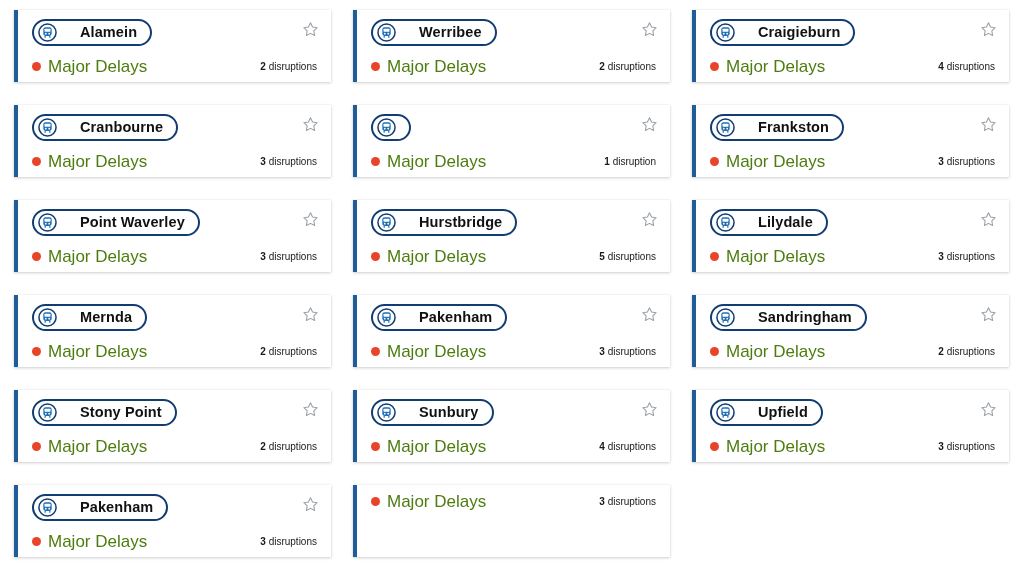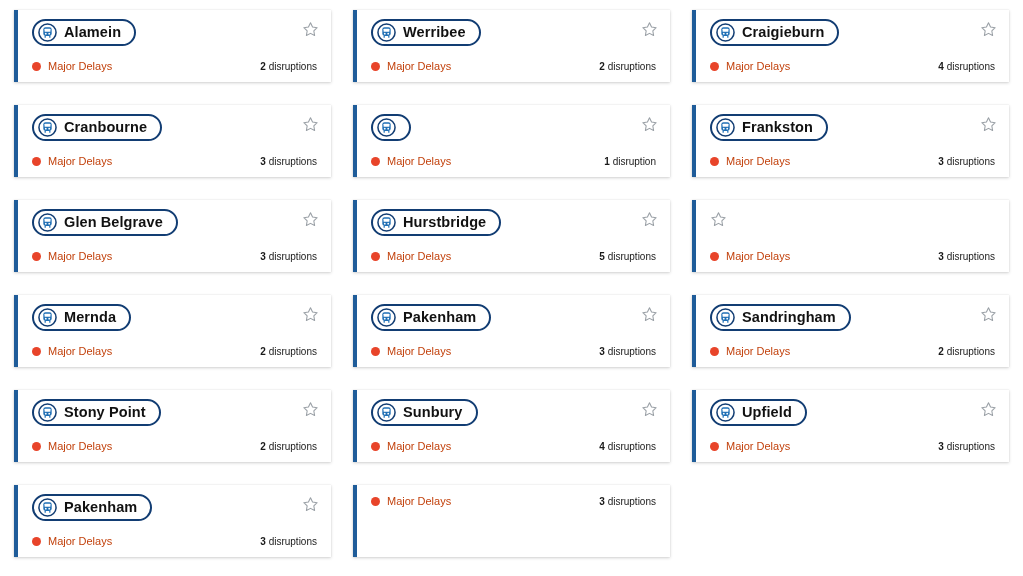--- a/index.html
+++ b/index.html
@@ -41,21 +41,21 @@
 
   .card-top {
     display: flex;
     align-items: flex-start;
     justify-content: space-between;
   }
 
   .line-pill {
     display: inline-flex;
     align-items: center;
-    gap: 7px;
+    gap: 23px;
     border: 2px solid #123d73;
     border-radius: 999px;
     padding: 2px 13px 2px 4px;
     background: #ffffff;
     max-width: 255px;
   }
 
   .train-icon {
     flex: 0 0 auto;
     width: 19px;
@@ -96,22 +96,22 @@
 
   .status-dot {
     width: 9px;
     height: 9px;
     border-radius: 50%;
     background: #e8442a;
     flex: 0 0 auto;
   }
 
   .status-label {
-    font-size: 11px;
-    color: #c2410c;
+    font-size: 17px;
+    color: #4d7c0f;
     line-height: 15px;
   }
 
   .disruptions {
     font-size: 10px;
     color: #1a1a1a;
     white-space: nowrap;
     line-height: 15px;
   }
 
@@ -327,21 +327,21 @@
           <svg viewBox="0 0 20 20" width="19" height="19" aria-hidden="true">
             <circle cx="10" cy="10" r="9" fill="none" stroke="#123d73" stroke-width="1.6"></circle>
             <rect x="5.6" y="4.6" width="8.8" height="9" rx="2.2" fill="#1f6fb5"></rect>
             <rect x="6.9" y="6" width="6.2" height="3.3" rx="0.7" fill="#ffffff"></rect>
             <circle cx="8.2" cy="11.2" r="0.95" fill="#ffffff"></circle>
             <circle cx="11.8" cy="11.2" r="0.95" fill="#ffffff"></circle>
             <rect x="6.8" y="13.6" width="1.5" height="2" rx="0.5" fill="#1f6fb5"></rect>
             <rect x="11.7" y="13.6" width="1.5" height="2" rx="0.5" fill="#1f6fb5"></rect>
           </svg>
         </span>
-        <span class="line-name">Glen Belgrave</span>
+        <span class="line-name">Point Waverley</span>
       </div>
       <span class="star-btn">
         <svg viewBox="0 0 24 24" width="17" height="17" aria-hidden="true">
           <path d="M12 2.6l2.9 5.9 6.5.95-4.7 4.6 1.1 6.45L12 17.45 6.2 20.5l1.1-6.45-4.7-4.6 6.5-.95z" fill="none" stroke="#9aa0a6" stroke-width="1.5" stroke-linejoin="round"></path>
         </svg>
       </span>
     </div>
     <div class="card-bottom">
       <div class="status">
         <span class="status-dot"></span>
@@ -381,20 +381,34 @@
         <span class="status-label">Major Delays</span>
       </div>
       <div class="disruptions">
         <span class="count">5</span><span class="unit"> disruptions</span>
       </div>
     </div>
   </div>
 
   <div class="line-card">
     <div class="card-top">
+      <div class="line-pill">
+        <span class="train-icon">
+          <svg viewBox="0 0 20 20" width="19" height="19" aria-hidden="true">
+            <circle cx="10" cy="10" r="9" fill="none" stroke="#123d73" stroke-width="1.6"></circle>
+            <rect x="5.6" y="4.6" width="8.8" height="9" rx="2.2" fill="#1f6fb5"></rect>
+            <rect x="6.9" y="6" width="6.2" height="3.3" rx="0.7" fill="#ffffff"></rect>
+            <circle cx="8.2" cy="11.2" r="0.95" fill="#ffffff"></circle>
+            <circle cx="11.8" cy="11.2" r="0.95" fill="#ffffff"></circle>
+            <rect x="6.8" y="13.6" width="1.5" height="2" rx="0.5" fill="#1f6fb5"></rect>
+            <rect x="11.7" y="13.6" width="1.5" height="2" rx="0.5" fill="#1f6fb5"></rect>
+          </svg>
+        </span>
+        <span class="line-name">Lilydale</span>
+      </div>
       <span class="star-btn">
         <svg viewBox="0 0 24 24" width="17" height="17" aria-hidden="true">
           <path d="M12 2.6l2.9 5.9 6.5.95-4.7 4.6 1.1 6.45L12 17.45 6.2 20.5l1.1-6.45-4.7-4.6 6.5-.95z" fill="none" stroke="#9aa0a6" stroke-width="1.5" stroke-linejoin="round"></path>
         </svg>
       </span>
     </div>
     <div class="card-bottom">
       <div class="status">
         <span class="status-dot"></span>
         <span class="status-label">Major Delays</span>

